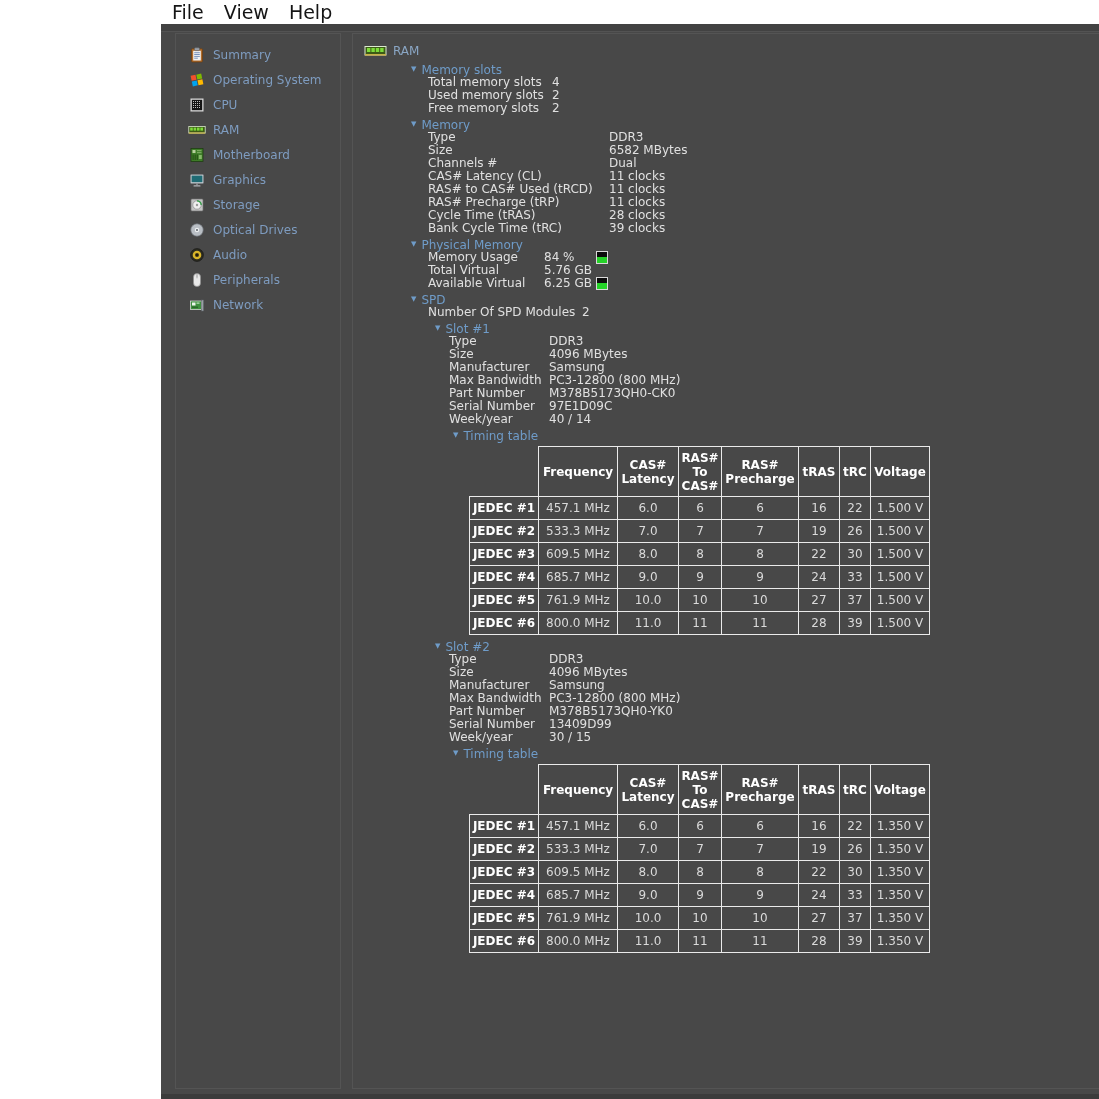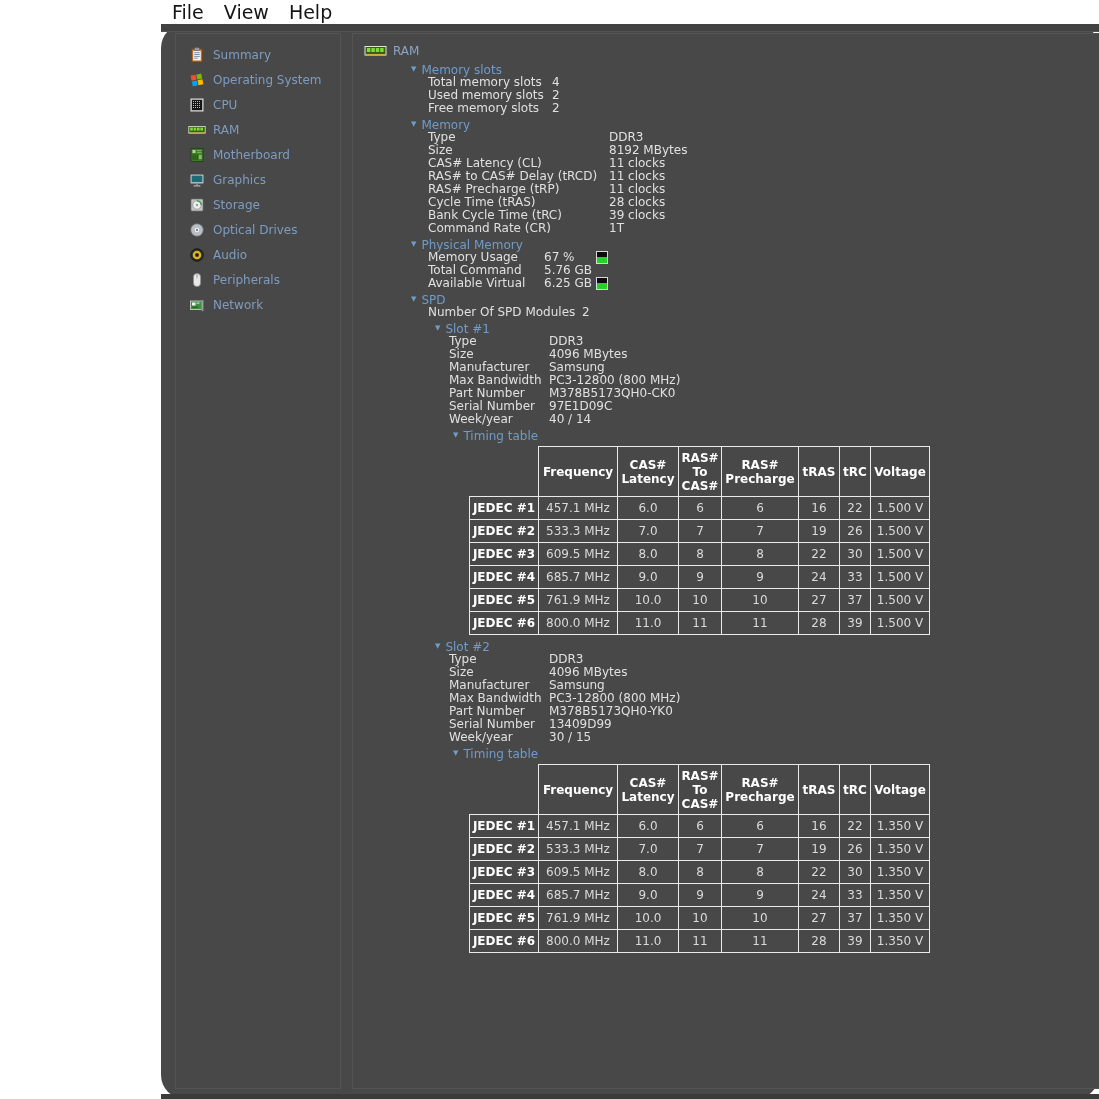--- a/index.html
+++ b/index.html
@@ -8,21 +8,21 @@
     font-family:"DejaVu Sans","Liberation Sans",sans-serif;
     -webkit-font-smoothing:antialiased;
   }
   
   .menubar{
     position:absolute;left:161px;top:0;right:0;height:24px;background:#ffffff;
     display:flex;align-items:center;padding-left:1px;
   }
   .menu-item{font-size:19px;color:#151515;padding:3px 10px;cursor:default;}
   
-  .app{position:absolute;left:161px;top:24px;width:938px;height:1075px;background:#484848;border-radius:24px;}
+  .app{position:absolute;left:161px;top:24px;width:938px;height:1075px;background:#484848;}
   .app-topstrip{position:absolute;top:0;left:0;right:0;height:7px;background:#424242;border-bottom:1px solid #535353;}
   .bottom-edge{position:absolute;left:0;right:0;bottom:0;height:5px;background:#3b3b3b;}
   .panel{position:absolute;border:1px solid #545454;background:#484848;}
   .side-panel{left:14px;top:9px;width:164px;bottom:10px;}
   .main-panel{left:191px;top:9px;right:-2px;bottom:10px;overflow:hidden;}
   
   .sidebar-nav{padding-top:8px;}
   .sb-item{display:flex;align-items:center;height:25px;padding-left:12px;color:#7e9cc0;font-size:12px;cursor:pointer;}
   .sb-item .ic{width:18px;height:17px;margin-right:7px;flex:0 0 18px;display:inline-flex;align-items:center;justify-content:center;}
   .sb-item .ic svg{display:block;}
@@ -245,59 +245,59 @@
           <span class="arr">▼</span>
           <span>Memory</span>
         </div>
         <div class="g-memory">
           <div class="kv">
             <span class="lbl">Type</span>
             <span class="val">DDR3</span>
           </div>
           <div class="kv">
             <span class="lbl">Size</span>
-            <span class="val">8192 MBytes</span>
+            <span class="val">6582 MBytes</span>
+          </div>
+          <div class="kv">
+            <span class="lbl">Channels #</span>
+            <span class="val">Dual</span>
           </div>
           <div class="kv">
             <span class="lbl">CAS# Latency (CL)</span>
             <span class="val">11 clocks</span>
           </div>
           <div class="kv">
-            <span class="lbl">RAS# to CAS# Delay (tRCD)</span>
+            <span class="lbl">RAS# to CAS# Used (tRCD)</span>
             <span class="val">11 clocks</span>
           </div>
           <div class="kv">
             <span class="lbl">RAS# Precharge (tRP)</span>
             <span class="val">11 clocks</span>
           </div>
           <div class="kv">
             <span class="lbl">Cycle Time (tRAS)</span>
             <span class="val">28 clocks</span>
           </div>
           <div class="kv">
             <span class="lbl">Bank Cycle Time (tRC)</span>
             <span class="val">39 clocks</span>
           </div>
-          <div class="kv">
-            <span class="lbl">Command Rate (CR)</span>
-            <span class="val">1T</span>
-          </div>
         </div>
         <div class="sec-h lvl1">
           <span class="arr">▼</span>
           <span>Physical Memory</span>
         </div>
         <div class="g-physical">
           <div class="kv">
             <span class="lbl">Memory Usage</span>
-            <span class="val">67 %</span>
+            <span class="val">84 %</span>
             <span class="led led-bar"></span>
           </div>
           <div class="kv">
-            <span class="lbl">Total Command</span>
+            <span class="lbl">Total Virtual</span>
             <span class="val">5.76 GB</span>
           </div>
           <div class="kv">
             <span class="lbl">Available Virtual</span>
             <span class="val">6.25 GB</span>
             <span class="led led-bar"></span>
           </div>
         </div>
         <div class="sec-h lvl1">
           <span class="arr">▼</span>

